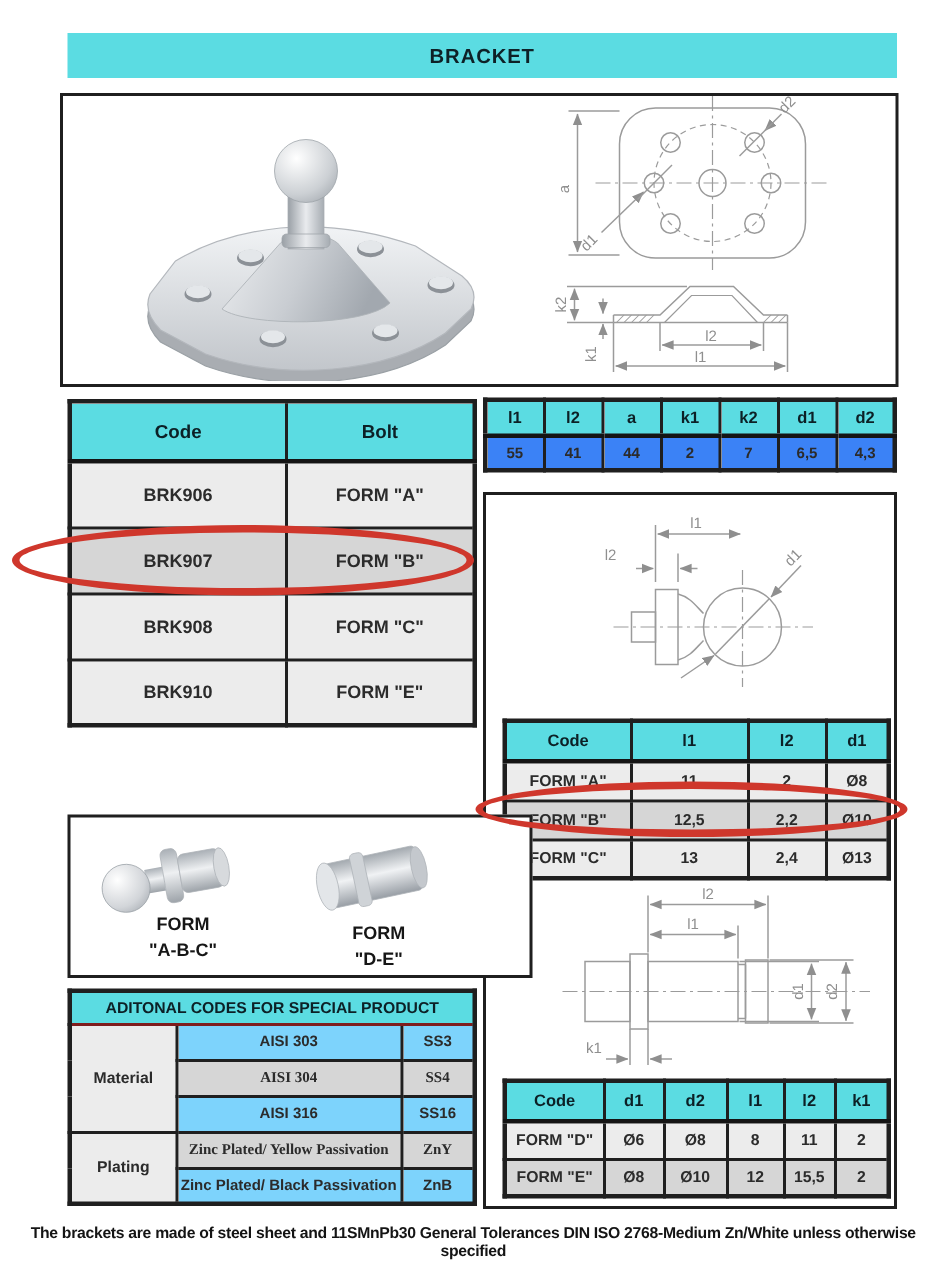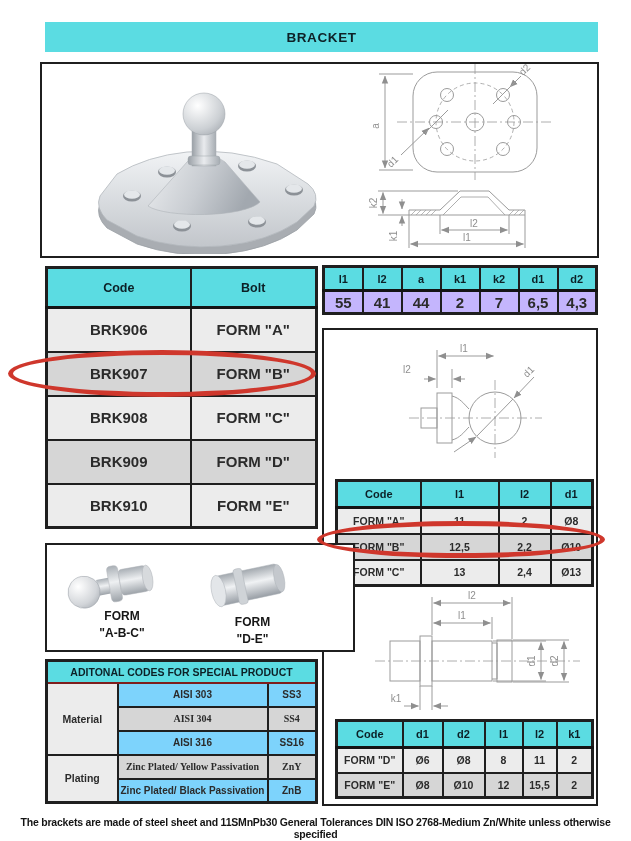--- a/index.html
+++ b/index.html
@@ -20,26 +20,26 @@
   table { border-collapse:collapse; table-layout:fixed; border:3px solid #1f1f1f; }
   th,td { border:2px solid #1f1f1f; text-align:center; vertical-align:middle;
           font-weight:bold; color:#2b2b2b; overflow:hidden; white-space:nowrap; }
   th { background:#5bdce2; color:#0c2026; border-bottom:3px solid #141414; }
   tr.light td { background:#ececec; }
   tr.dark  td { background:#d6d6d6;text-align:center; }
 
   .code-table-wrap { left:45px; top:266px; width:270px; }
   .code-table { width:270px; }
   .code-table th { height:40px; font-size:12.5px; }
-  .code-table td { height:44px; font-size:15px; }
+  .code-table td { height:44px; font-size:12px; }
 
   .dims-table-wrap { left:322px; top:265px; width:276px; }
   .dims-table { width:276px; }
   .dims-table th { height:24px; font-size:11px; }
-  .dims-table td { height:23px; font-size:15px; background:#c4b5fd; }
+  .dims-table td { height:23px; font-size:10px; background:#3b82f6; }
 
   .ball-table-wrap { left:11px; top:149px; width:256px; position:absolute; }
   .ball-table { width:256px; }
   .ball-table th { height:27px; font-size:11px; }
   .ball-table td { height:26px; font-size:10.5px; }
 
   .pin-table-wrap { left:11px; top:389px; width:256px; position:absolute; }
   .pin-table { width:256px; }
   .pin-table th { height:27px; font-size:11px; }
   .pin-table td { height:25px; font-size:10.5px; }
@@ -208,24 +208,20 @@
         <td>FORM "A"</td>
       </tr>
       <tr class="dark">
         <td>BRK907</td>
         <td>FORM "B"</td>
       </tr>
       <tr class="light">
         <td>BRK908</td>
         <td>FORM "C"</td>
       </tr>
-      <tr class="dark">
-        <td>BRK909</td>
-        <td>FORM "D"</td>
-      </tr>
       <tr class="light">
         <td>BRK910</td>
         <td>FORM "E"</td>
       </tr>
     </tbody>
       </table>
   </div>
 
   <div class="abs dims-table-wrap">
     <table class="dims-table">

